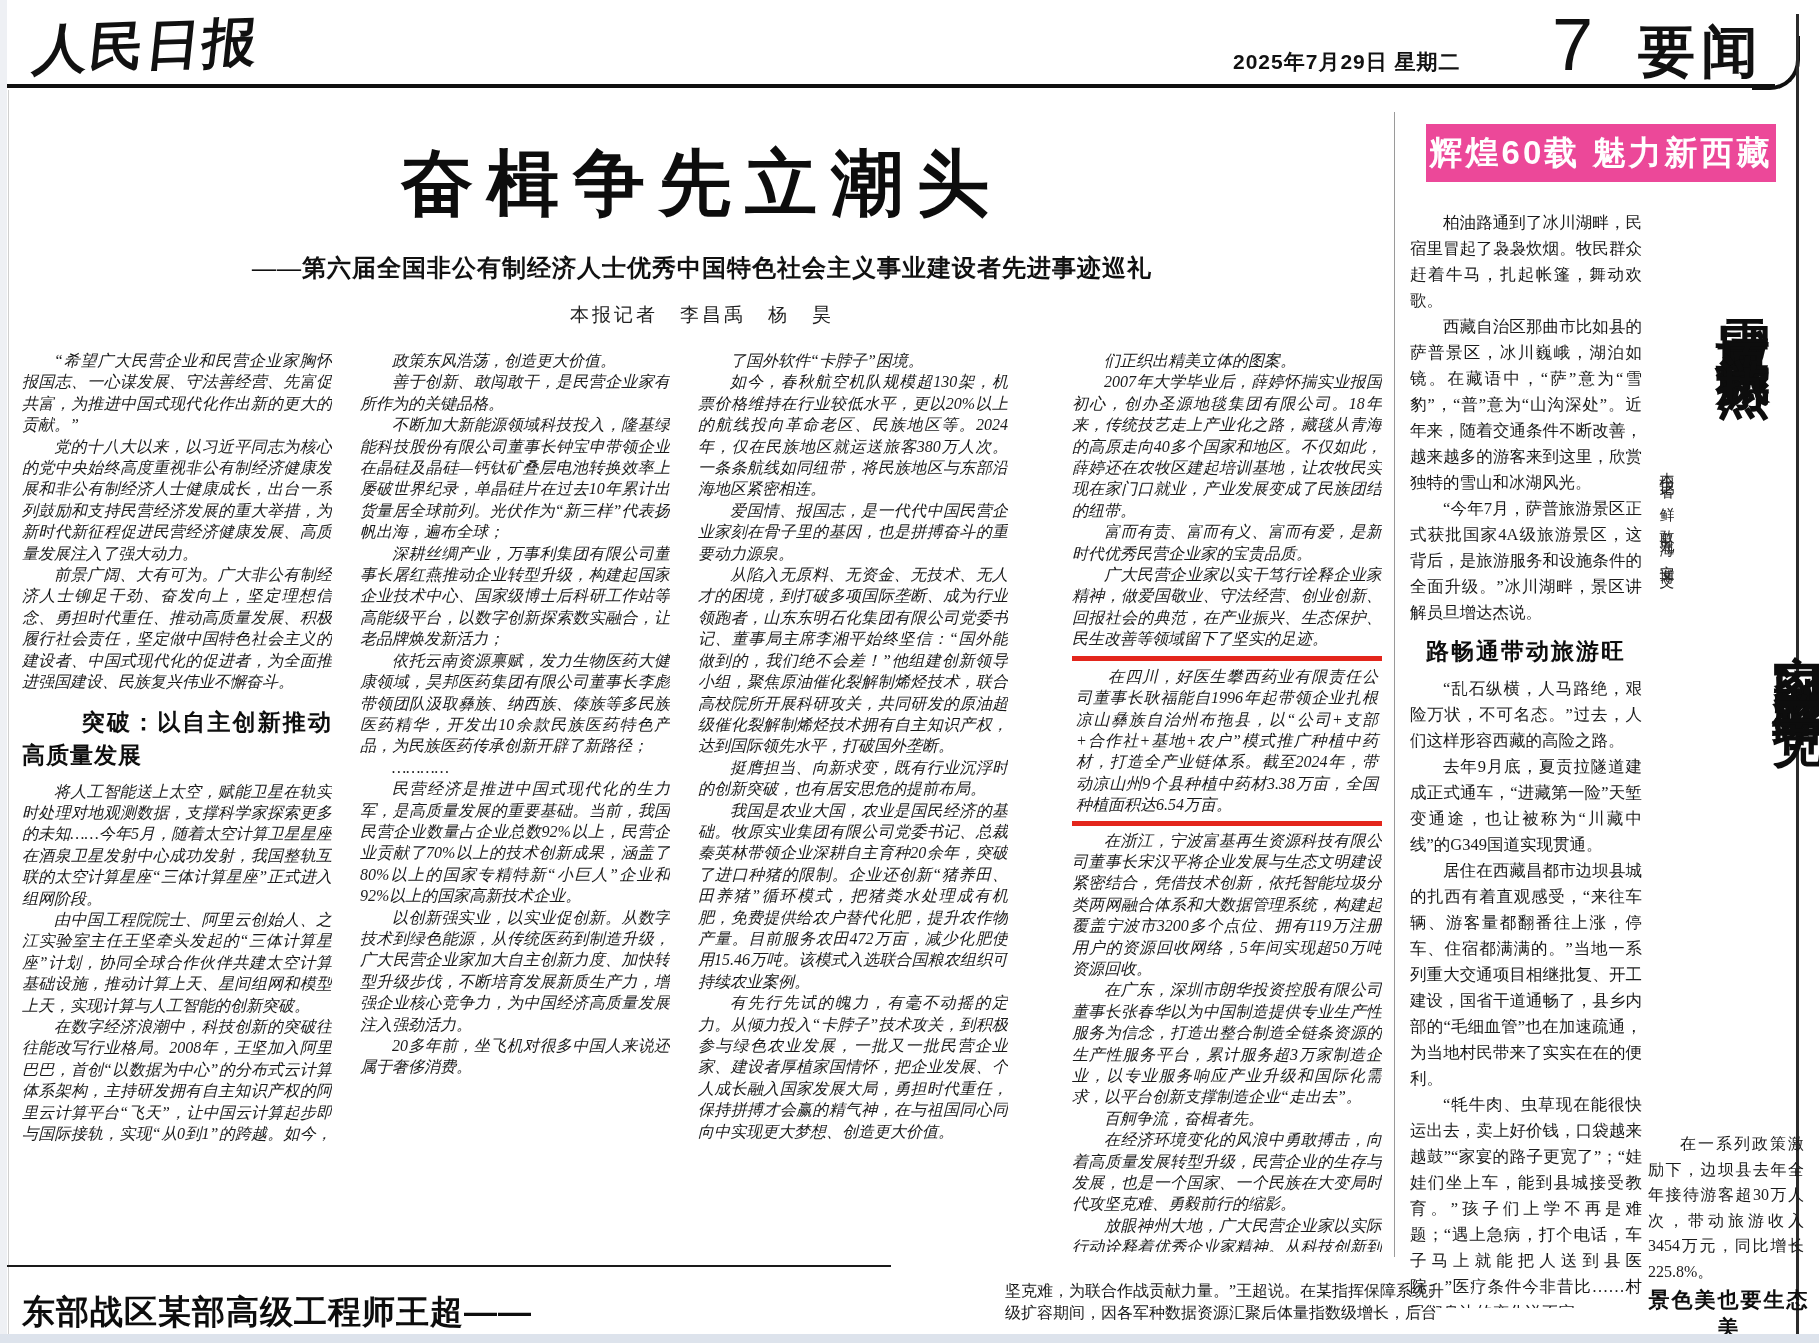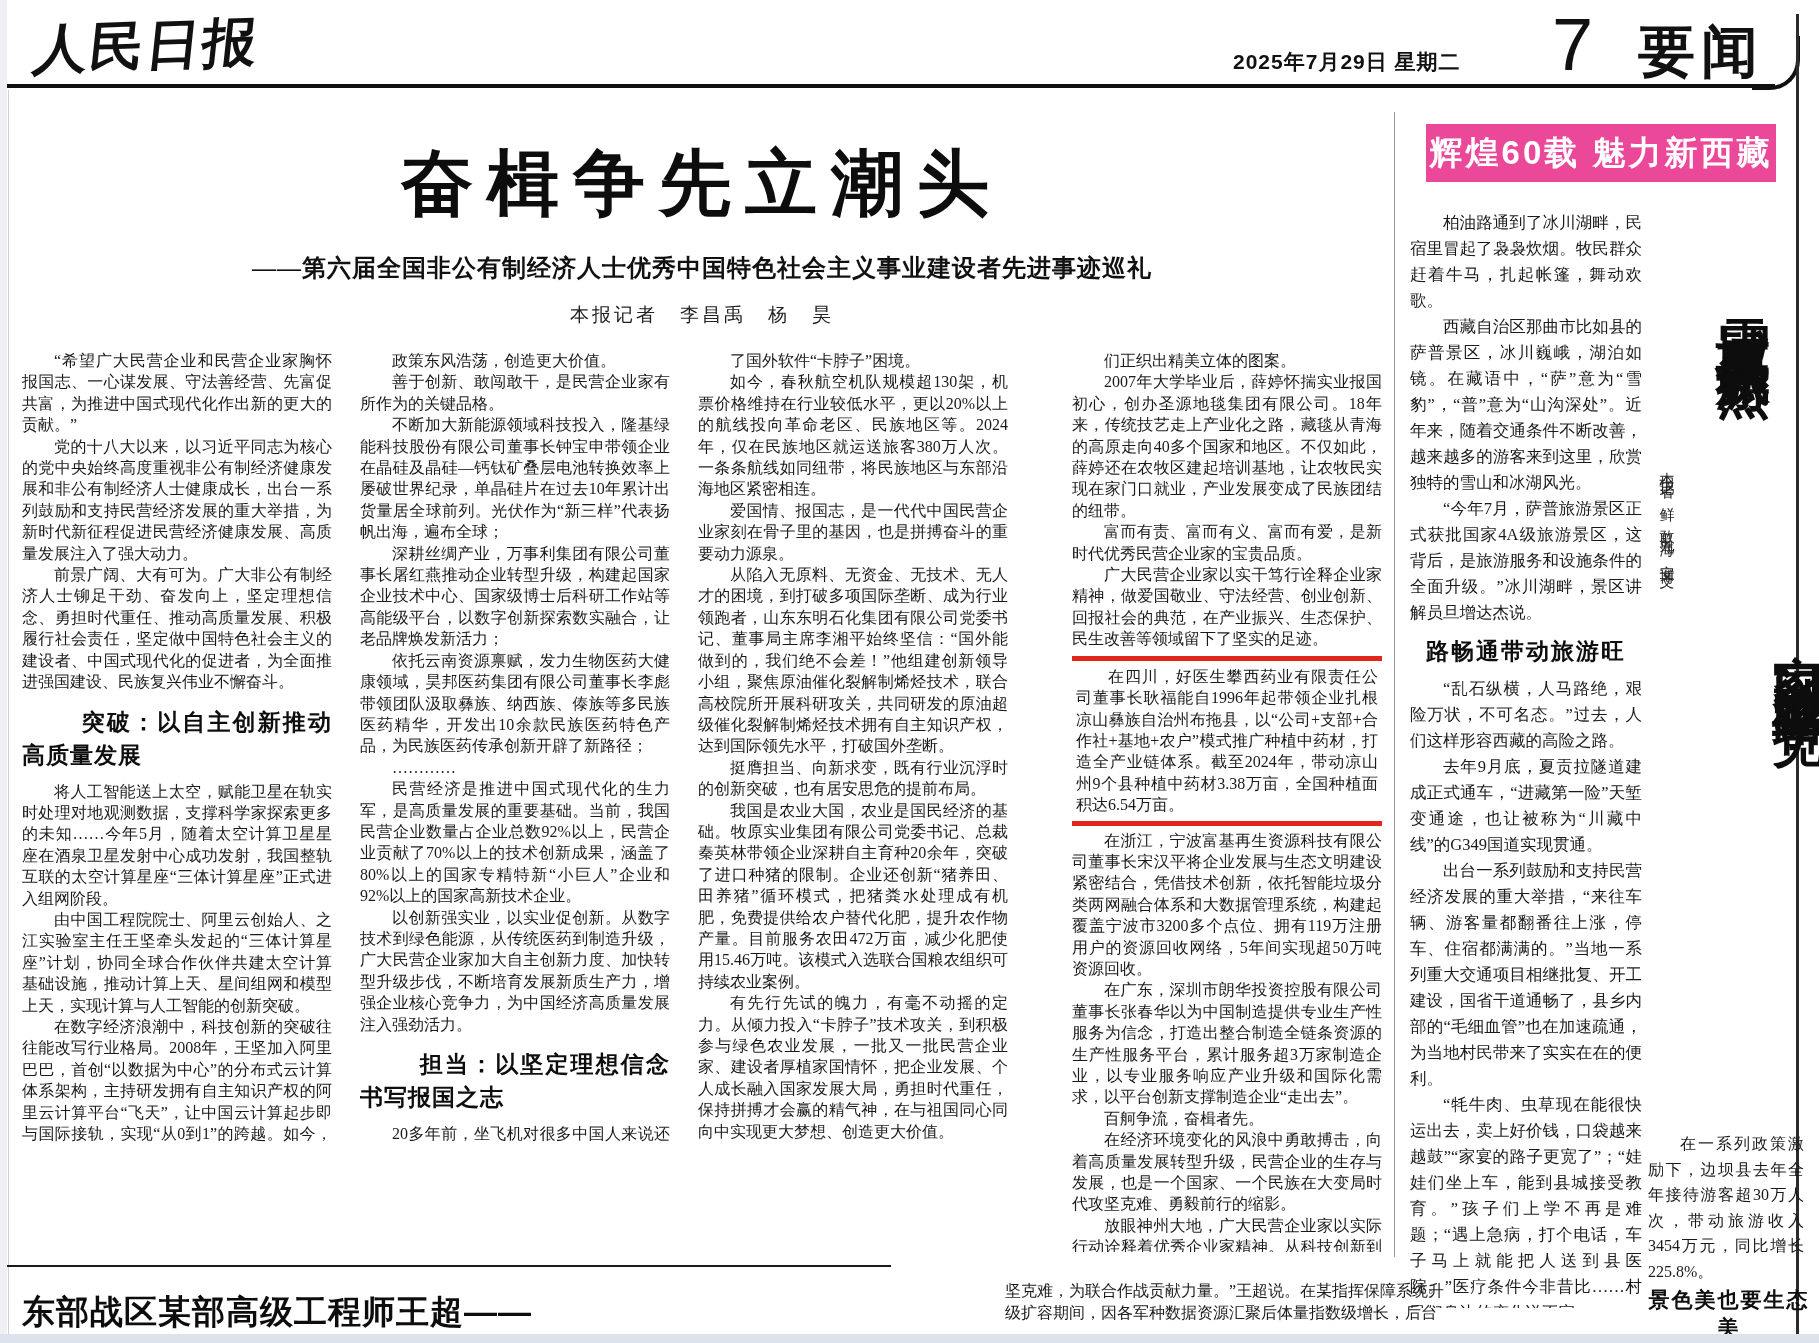--- a/index.html
+++ b/index.html
@@ -33,21 +33,21 @@
   .main-headline{
     text-align:center;font-size:72px;font-weight:900;letter-spacing:14px;
     font-family:"Liberation Sans","DejaVu Sans",sans-serif;color:#0d0d0d;margin-top:30px;
   }
   .main-subtitle{text-align:center;font-size:24px;font-weight:700;margin-top:20px;letter-spacing:1px;color:#111;}
   .main-byline{text-align:center;font-size:19px;margin-top:18px;letter-spacing:3px;color:#222;}
   .cols{display:flex;gap:28px;margin-top:22px;}
   .col{flex:1;font-size:16px;line-height:21.4px;text-align:justify;overflow:hidden;color:#1a1a1a;}
   .col.h790{height:792px;}
   .col.h900{height:902px;margin-left:36px;}
-  .col p{margin:0;text-indent:2em;}
+  .col p{margin:0;text-indent:2em;font-style:italic;}
   .sec-h{
     font-family:"Liberation Sans","DejaVu Sans",sans-serif;font-weight:700;
     font-size:23px;line-height:33px;margin:13px 0 9px;text-indent:2.6em;letter-spacing:1px;color:#0e0e0e;
   }
   .red-box{
     border:5px solid #e3261c;border-radius:2px;margin:6px -10px 4px -10px;padding:5px 9px;
   }
   .red-box p{margin:0;text-indent:2em;}
   .mid-divider{position:absolute;left:1394px;top:112px;width:1px;height:1145px;background:#9a9a9a;}
   
@@ -120,21 +120,20 @@
 
     <div class="col h790">
       <p>政策东风浩荡，创造更大价值。</p>
       <p>善于创新、敢闯敢干，是民营企业家有所作为的关键品格。</p>
       <p>不断加大新能源领域科技投入，隆基绿能科技股份有限公司董事长钟宝申带领企业在晶硅及晶硅—钙钛矿叠层电池转换效率上屡破世界纪录，单晶硅片在过去10年累计出货量居全球前列。光伏作为“新三样”代表扬帆出海，遍布全球；</p>
       <p>深耕丝绸产业，万事利集团有限公司董事长屠红燕推动企业转型升级，构建起国家企业技术中心、国家级博士后科研工作站等高能级平台，以数字创新探索数实融合，让老品牌焕发新活力；</p>
       <p>依托云南资源禀赋，发力生物医药大健康领域，昊邦医药集团有限公司董事长李彪带领团队汲取彝族、纳西族、傣族等多民族医药精华，开发出10余款民族医药特色产品，为民族医药传承创新开辟了新路径；</p>
       <p>…………</p>
       <p>民营经济是推进中国式现代化的生力军，是高质量发展的重要基础。当前，我国民营企业数量占企业总数92%以上，民营企业贡献了70%以上的技术创新成果，涵盖了80%以上的国家专精特新“小巨人”企业和92%以上的国家高新技术企业。</p>
       <p>以创新强实业，以实业促创新。从数字技术到绿色能源，从传统医药到制造升级，广大民营企业家加大自主创新力度、加快转型升级步伐，不断培育发展新质生产力，增强企业核心竞争力，为中国经济高质量发展注入强劲活力。</p>
-      <div class="sec-h">担当：以坚定理想信念书写报国之志</div>
       <p>20多年前，坐飞机对很多中国人来说还属于奢侈消费。</p>
 
     </div>
 
     <div class="col h790">
       <p>了国外软件“卡脖子”困境。</p>
       <p>如今，春秋航空机队规模超130架，机票价格维持在行业较低水平，更以20%以上的航线投向革命老区、民族地区等。2024年，仅在民族地区就运送旅客380万人次。一条条航线如同纽带，将民族地区与东部沿海地区紧密相连。</p>
       <p>爱国情、报国志，是一代代中国民营企业家刻在骨子里的基因，也是拼搏奋斗的重要动力源泉。</p>
       <p>从陷入无原料、无资金、无技术、无人才的困境，到打破多项国际垄断、成为行业领跑者，山东东明石化集团有限公司党委书记、董事局主席李湘平始终坚信：“国外能做到的，我们绝不会差！”他组建创新领导小组，聚焦原油催化裂解制烯烃技术，联合高校院所开展科研攻关，共同研发的原油超级催化裂解制烯烃技术拥有自主知识产权，达到国际领先水平，打破国外垄断。</p>
       <p>挺膺担当、向新求变，既有行业沉浮时的创新突破，也有居安思危的提前布局。</p>
@@ -165,21 +164,21 @@
 <div class="tibet">
   <div class="tib-banner">辉煌60载  魅力新西藏</div>
   <div class="tib-body">
     <div class="tib-left">
       <p>柏油路通到了冰川湖畔，民宿里冒起了袅袅炊烟。牧民群众赶着牛马，扎起帐篷，舞动欢歌。</p>
       <p>西藏自治区那曲市比如县的萨普景区，冰川巍峨，湖泊如镜。在藏语中，“萨”意为“雪豹”，“普”意为“山沟深处”。近年来，随着交通条件不断改善，越来越多的游客来到这里，欣赏独特的雪山和冰湖风光。</p>
       <p>“今年7月，萨普旅游景区正式获批国家4A级旅游景区，这背后，是旅游服务和设施条件的全面升级。”冰川湖畔，景区讲解员旦增达杰说。</p>
       <div class="tib-h">路畅通带动旅游旺</div>
       <p>“乱石纵横，人马路绝，艰险万状，不可名态。”过去，人们这样形容西藏的高险之路。</p>
       <p>去年9月底，夏贡拉隧道建成正式通车，“进藏第一险”天堑变通途，也让被称为“川藏中线”的G349国道实现贯通。</p>
-      <p>出台一系列鼓励和支持民营经济发展的重大举措，“来往车辆、游客量都翻番往上涨，停车、住宿都满满的。”当地一系列重大交通项目相继批复、开工建设，国省干道通畅了，县乡内部的“毛细血管”也在加速疏通，为当地村民带来了实实在在的便利。</p>
+      <p>居住在西藏昌都市边坝县城的扎西有着直观感受，“来往车辆、游客量都翻番往上涨，停车、住宿都满满的。”当地一系列重大交通项目相继批复、开工建设，国省干道通畅了，县乡内部的“毛细血管”也在加速疏通，为当地村民带来了实实在在的便利。</p>
       <p>“牦牛肉、虫草现在能很快运出去，卖上好价钱，口袋越来越鼓”“家宴的路子更宽了”；“娃娃们坐上车，能到县城接受教育。”孩子们上学不再是难题；“遇上急病，打个电话，车子马上就能把人送到县医院。”医疗条件今非昔比……村民们身边的变化说不完。</p>
 
     </div>
     <div class="tib-right">
       <div class="tib-byline">
         <span>本报记者　鲜　敢</span>
         <span>吕九海　安博文</span>
       </div>
       <div class="vtitle t1">雪域高原旅游热</div>
       <div class="vtitle t2">家门口就业路子宽</div>

